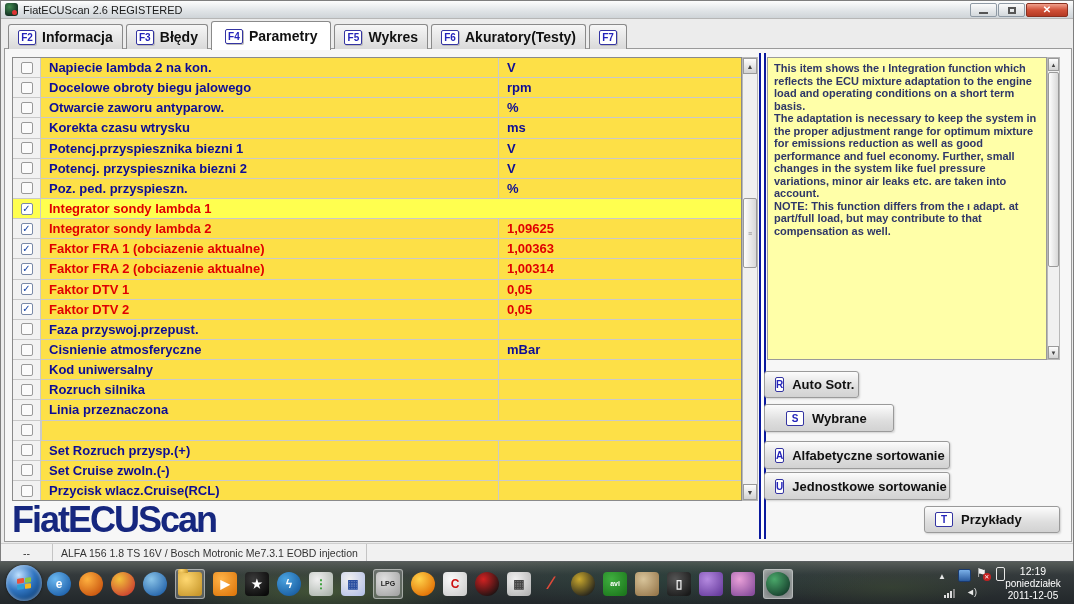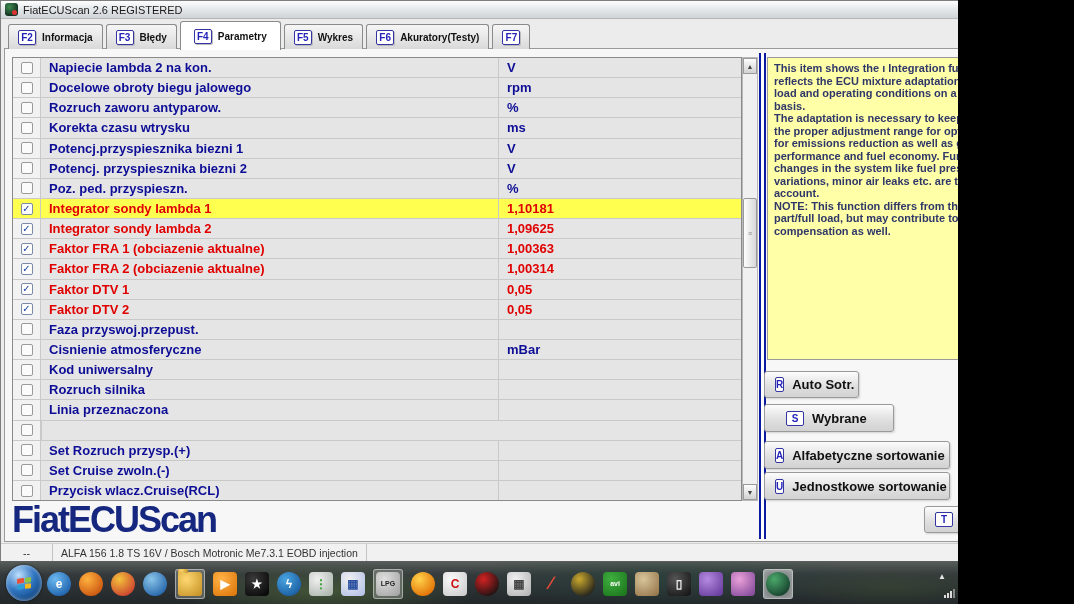--- a/index.html
+++ b/index.html
@@ -1,18 +1,18 @@
 <!DOCTYPE html>
 <html><head>
 <meta charset="utf-8">
 <style>
   * { margin:0; padding:0; box-sizing:border-box; }
   html,body { width:1074px; height:604px; background:#000; }
   body { font-family:"Liberation Sans", sans-serif; }
-  .screen { position:relative; width:958px; height:604px; overflow:hidden; background:#2c3130; }
+  .screen { position:relative; width:1074px; height:604px; overflow:hidden; background:#2c3130; }
 
   
   .window { position:absolute; left:0; top:0; width:1074px; height:561px;
     background:#ececec; border:1px solid #7e7e7e; }
 
   .titlebar { position:absolute; left:0; top:0; width:100%; height:18px;
     background:linear-gradient(#fdfdfd,#dfe3e6 60%,#cfd4d8); border-bottom:1px solid #b6b6b6;
     display:flex; align-items:center; padding:0 4px; }
   .app-icon { width:13px; height:13px; margin-right:5px; border-radius:3px;
     background:radial-gradient(circle at 35% 30%, #3f8a4f, #143324 70%);
@@ -31,30 +31,30 @@
 
   
   .tabbar { position:absolute; left:7px; top:19px; height:29px; display:flex; align-items:flex-end; gap:3px; z-index:6; }
   .tab { display:flex; align-items:center; gap:6px; padding:0 9px; height:25px;
     background:linear-gradient(#f6f6f6,#d9d9d9); border:1px solid #8a8a8a; border-bottom:none;
     border-radius:3px 3px 0 0; cursor:default; }
   .tab.active { height:29px; background:#fff; position:relative; z-index:7; margin-bottom:-1px; padding:0 13px; }
   .fkey { display:inline-flex; align-items:center; justify-content:center; width:18px; height:15px;
     background:#fff; border:1px solid #3434a2; border-radius:2px; color:#2424bb; font-size:10px; font-weight:bold;
     box-shadow:1px 1px 0 #bbb; }
-  .tab-label { font-size:10px; font-weight:bold; color:#111; white-space:nowrap; }
+  .tab-label { font-size:14px; font-weight:bold; color:#111; white-space:nowrap; }
 
   
   .content { position:absolute; left:3px; top:47px; width:1068px; height:494px;
     background:#f7f7f7; border:1px solid #9a9a9a; }
 
   
   .param-table { position:absolute; left:7px; top:8px; width:730px; height:444px;
     background:#fff; border:1px solid #8a8a8a; display:flex; flex-direction:column; }
-  .row { flex:1; display:flex; border-bottom:1px solid #c9c9c9; background:#e5e5e5; align-items:stretch; }
+  .row { flex:1; display:flex; border-bottom:1px solid #c9c9c9; background:#fde047; align-items:stretch; }
   .row:last-child { border-bottom:none; }
   .row.hl { background:#ffff4f; }
   .c-cb { width:28px; border-right:1px solid #c9c9c9; background:#f2f2f2; display:flex; align-items:center; justify-content:center; }
   .row.hl .c-cb { background:#ffff4f; }
   .cb { width:12px; height:12px; border:1px solid #9a9a9a; background:#fbfbfb; border-radius:2px;
     display:flex; align-items:center; justify-content:center; font-size:10px; color:#1846a8; line-height:1; }
   .cb.on { background:#fff; border-color:#7a8aa8; }
   .c-name { flex:1; display:flex; align-items:center; padding-left:8px; font-size:13px; font-weight:bold; color:#0d0d96;
     white-space:nowrap; overflow:hidden; }
   .c-val { width:243px; border-left:1px solid #c9c9c9; display:flex; align-items:center; padding-left:8px;
@@ -214,21 +214,21 @@
             <div class="c-cb">
               <span class="cb"></span>
             </div>
             <div class="c-name">Docelowe obroty biegu jalowego</div>
             <div class="c-val">rpm</div>
           </div>
           <div class="row">
             <div class="c-cb">
               <span class="cb"></span>
             </div>
-            <div class="c-name">Rozruch zaworu antyparow.</div>
+            <div class="c-name">Otwarcie zaworu antyparow.</div>
             <div class="c-val">%</div>
           </div>
           <div class="row">
             <div class="c-cb">
               <span class="cb"></span>
             </div>
             <div class="c-name">Korekta czasu wtrysku</div>
             <div class="c-val">ms</div>
           </div>
           <div class="row">
@@ -250,21 +250,20 @@
               <span class="cb"></span>
             </div>
             <div class="c-name">Poz. ped. przyspieszn.</div>
             <div class="c-val">%</div>
           </div>
           <div class="row hl red">
             <div class="c-cb">
               <span class="cb on">✓</span>
             </div>
             <div class="c-name">Integrator sondy lambda 1</div>
-            <div class="c-val">1,10181</div>
           </div>
           <div class="row red">
             <div class="c-cb">
               <span class="cb on">✓</span>
             </div>
             <div class="c-name">Integrator sondy lambda 2</div>
             <div class="c-val">1,09625</div>
           </div>
           <div class="row red">
             <div class="c-cb">

